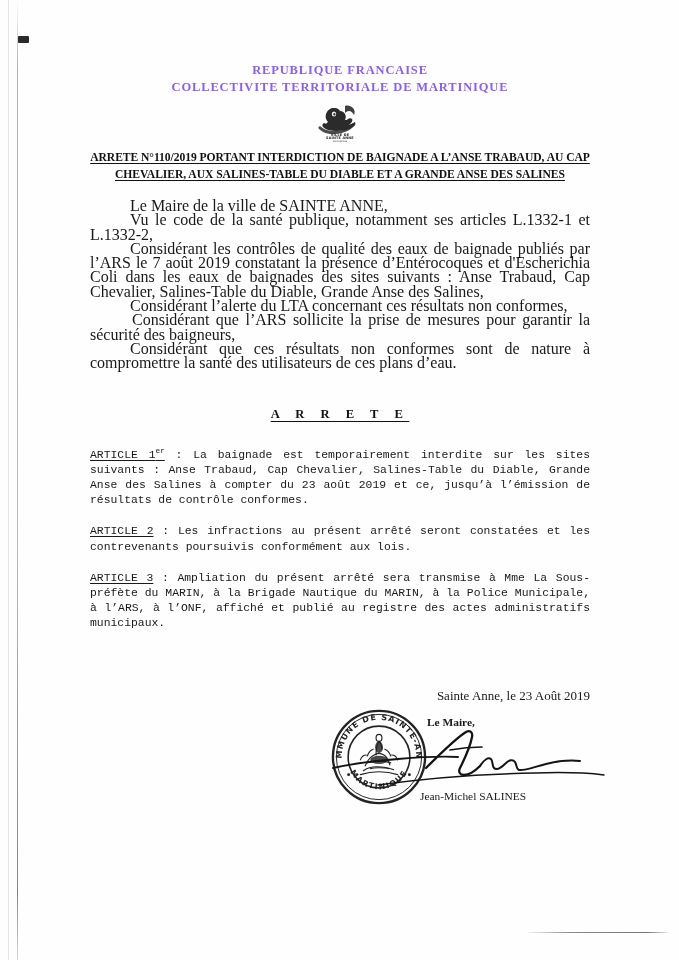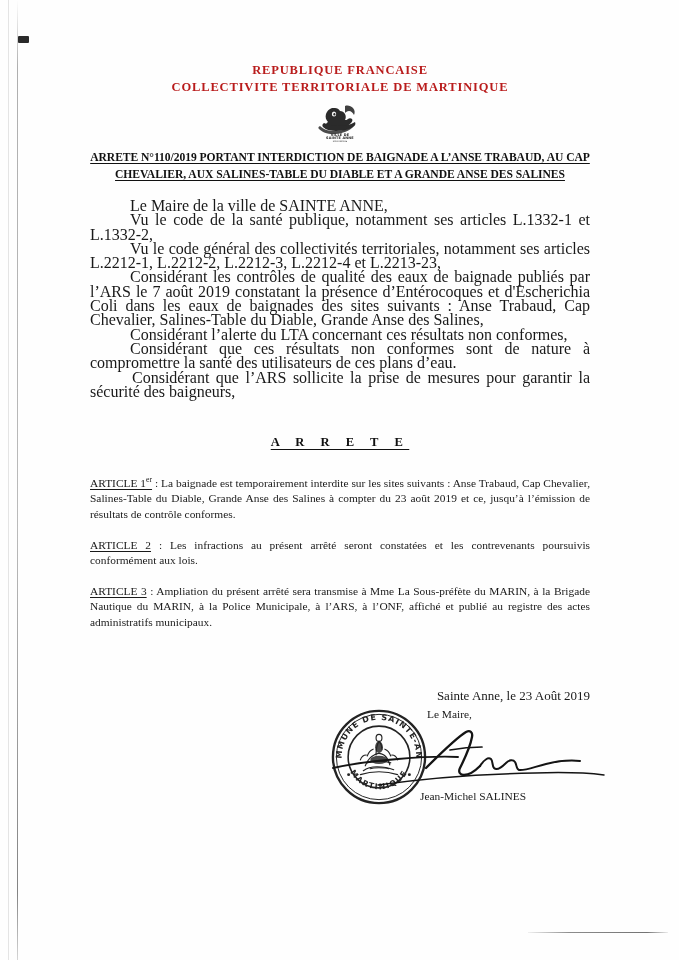--- a/index.html
+++ b/index.html
@@ -75,21 +75,21 @@
     width: 500px;
   }
 
   
   .org-header {
     text-align: center;
     margin-top: 62px;
     font-family: "Liberation Serif", "DejaVu Serif", serif;
     font-weight: bold;
     letter-spacing: 0.85px;
-    color: #b91c1c;
+    color: #8b5cf6;
   }
   .org-line1 { font-size: 12.5px; line-height: 17px; }
   .org-line2 { font-size: 12.5px; line-height: 17px; }
 
   
   .crest-wrap {
     text-align: center;
     margin-top: 6px;
     height: 40px;
   }
@@ -150,20 +150,21 @@
   
   .articles {
     margin-top: 26px;
     font-size: 11.4px;
     line-height: 15.2px;
     text-align: justify;
     color: #191919;
   }
   .article {
     margin: 16px 0 14px 0;
+    font-family: Liberation Mono, monospace;
   }
   .article:last-child { margin-bottom: 0; }
   .art-label {
     text-decoration: underline;
     text-underline-offset: 1.5px;
     text-decoration-thickness: 0.9px;
   }
   .art-label sup {
     font-size: 0.68em;
     vertical-align: super;
@@ -182,23 +183,24 @@
     position: absolute;
     right: 0;
     top: 8px;
     font-size: 13px;
     color: #191919;
     white-space: nowrap;
   }
   .sign-maire {
     position: absolute;
     left: 337px;
-    top: 28px;
+    top: 36px;
     font-size: 11.4px;
     color: #191919;
+    font-weight: bold;
   }
   .sign-name {
     position: absolute;
     left: 330px;
     top: 110px;
     font-size: 11.4px;
     color: #191919;
     white-space: nowrap;
   }
   .sign-ink {
@@ -258,25 +260,24 @@
     </div>
 
     <div class="doc-title">
       <span>ARRETE N°110/2019 PORTANT INTERDICTION DE BAIGNADE A L’ANSE TRABAUD, AU CAP</span><br>
       <span>CHEVALIER, AUX SALINES-TABLE DU DIABLE ET A GRANDE ANSE DES SALINES</span>
     </div>
 
     <div class="body-block">
       <p class="para">Le Maire de la ville de SAINTE ANNE,</p>
       <p class="para">Vu le code de la santé publique, notamment ses articles L.1332-1 et L.1332-2,</p>
-      <p class="para">Vu le code général des collectivités territoriales, notamment ses articles L.2212-1, L.2212-2, L.2212-3, L.2212-4 et L.2213-23,</p>
       <p class="para">Considérant les contrôles de qualité des eaux de baignade publiés par l’ARS le 7 août 2019 constatant la présence d’Entérocoques et d'Escherichia Coli dans les eaux de baignades des sites suivants : Anse Trabaud, Cap Chevalier, Salines-Table du Diable, Grande Anse des Salines,</p>
       <p class="para">Considérant l’alerte du LTA concernant ces résultats non conformes,</p>
+      <p class="para tight">Considérant que l’ARS sollicite la prise de mesures pour garantir la sécurité des baigneurs,</p>
       <p class="para">Considérant que ces résultats non conformes sont de nature à compromettre la santé des utilisateurs de ces plans d’eau.</p>
-      <p class="para tight">Considérant que l’ARS sollicite la prise de mesures pour garantir la sécurité des baigneurs,</p>
     </div>
 
     <div class="arrete-heading">
       <span>A R R E T E</span>
     </div>
 
     <div class="articles">
 
       <p class="article">
         <span class="art-label"><span>ARTICLE 1</span><sup>er</sup></span><span> : </span><span>La baignade est temporairement interdite sur les sites suivants : Anse Trabaud, Cap Chevalier, Salines-Table du Diable, Grande Anse des Salines à compter du 23 août 2019 et ce, jusqu’à l’émission de résultats de contrôle conformes.</span>

